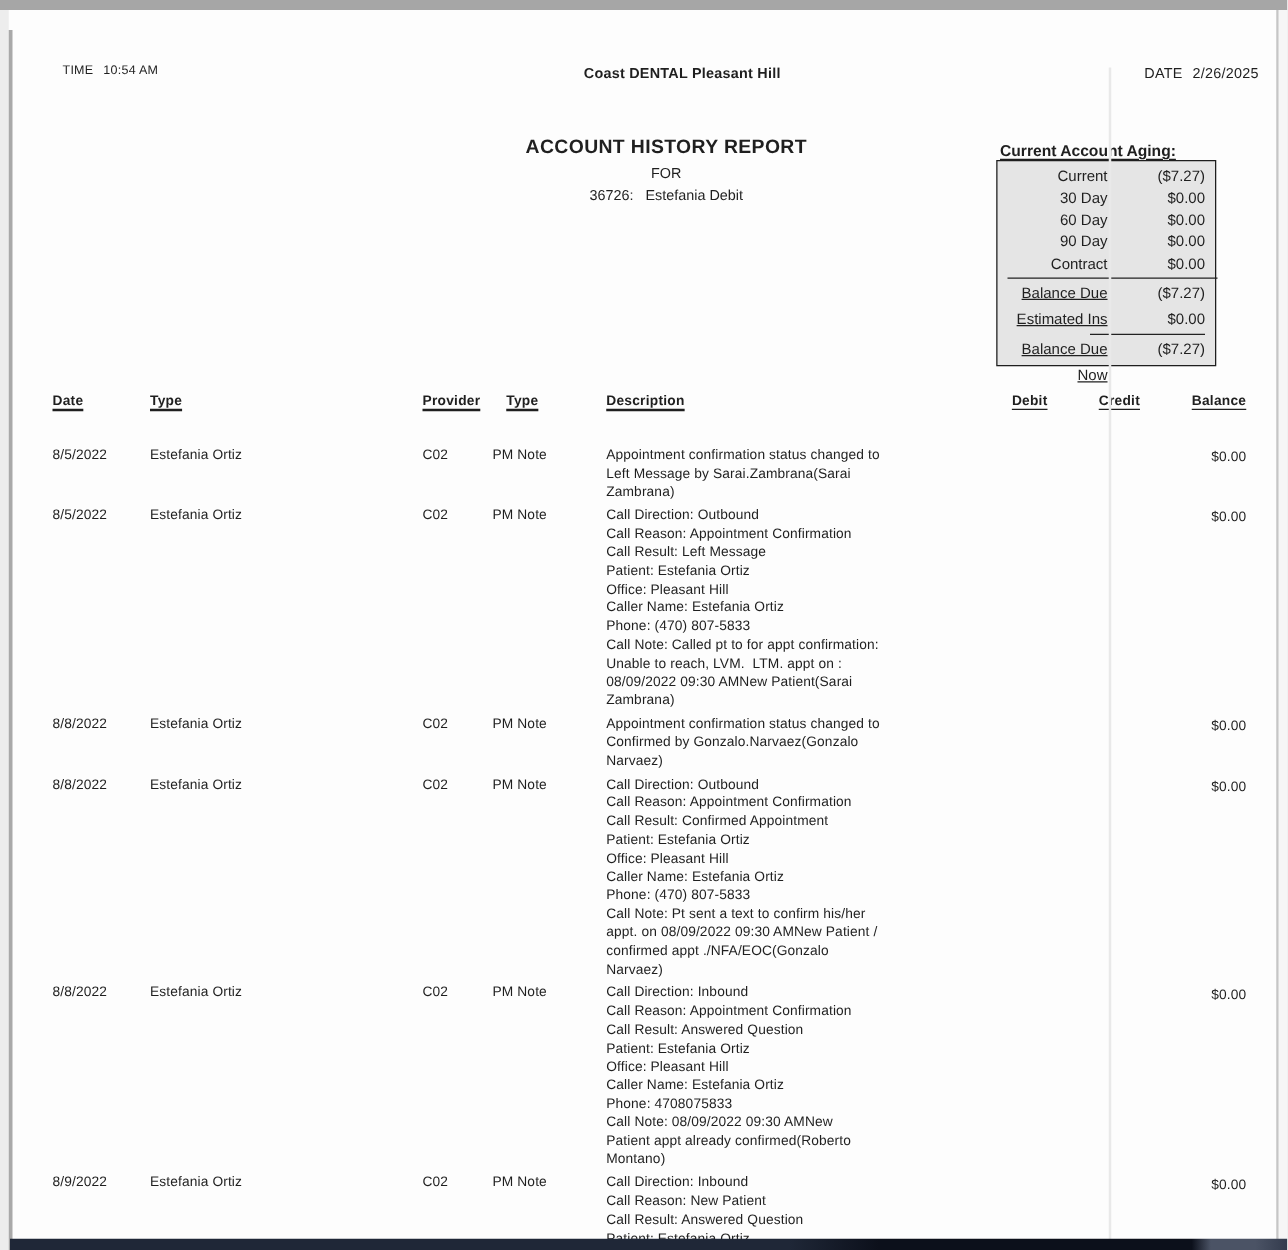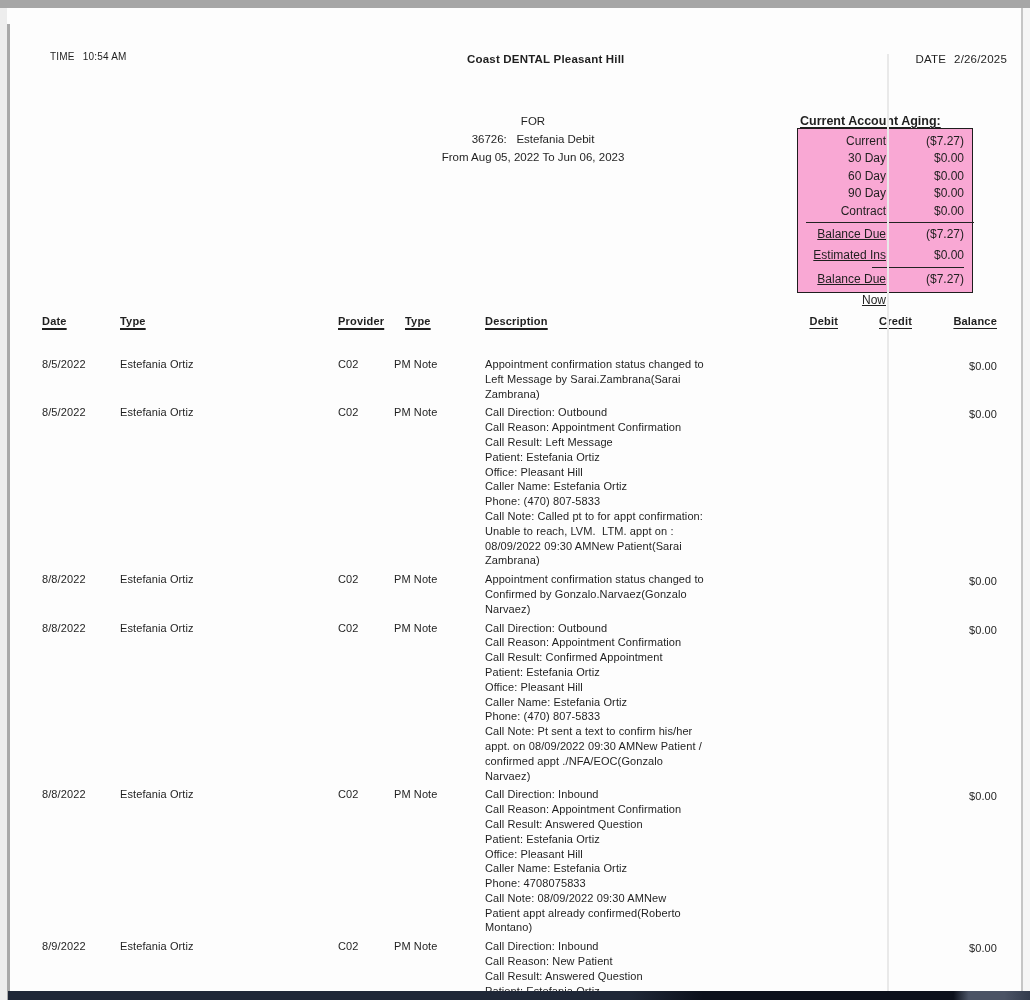--- a/index.html
+++ b/index.html
@@ -42,21 +42,21 @@
   
   .report-title-block { position: absolute; left: 333px; top: 109px; width: 400px; text-align: center; }
   .report-title { font-size: 15.5px; font-weight: bold; letter-spacing: 0.3px; }
   .report-sub { font-size: 11.5px; line-height: 18px; white-space: pre-wrap; }
   .report-sub.first { margin-top: 3px; }
 
   
   .aging-title { position: absolute; left: 800px; top: 114px; font-size: 12.5px; font-weight: bold;
                  text-decoration: underline; text-underline-offset: 2px; }
   .aging-box { position: absolute; left: 797px; top: 128px; width: 176px; height: 165px;
-               border: 1.5px solid #1e1e1e; background: #f9a8d4; padding: 4px 8px 0 8px; z-index: 2; }
+               border: 1.5px solid #1e1e1e; background: #e5e5e5; padding: 4px 8px 0 8px; z-index: 2; }
   .aging-row { display: grid; grid-template-columns: 1fr 70px; column-gap: 8px;
                height: 17.4px; line-height: 17.4px; font-size: 12px; }
   .aging-row .a-label { text-align: right; }
   .aging-row .a-value { text-align: right; }
   .aging-summary-row { display: grid; grid-template-columns: 1fr 70px; column-gap: 8px;
                        height: 21px; line-height: 21px; font-size: 12px; }
   .aging-summary-row .a-label { text-align: right; text-decoration: underline; }
   .aging-summary-row .a-value { text-align: right; }
   .aging-divider-1 { margin-left: auto; width: 168px; border-top: 1.5px solid #222; margin-top: 2px; margin-bottom: 1px; }
   .aging-divider-2 { margin-left: auto; width: 92px; border-top: 1.5px solid #222; margin-top: 1px; margin-bottom: 1px; }
@@ -84,23 +84,23 @@
 
     <div class="print-time">
       <span class="lbl">TIME</span><span>10:54 AM</span>
     </div>
     <div class="clinic-name">Coast DENTAL Pleasant Hill</div>
     <div class="print-date">
       <span class="lbl">DATE</span><span>2/26/2025</span>
     </div>
 
     <div class="report-title-block">
+      <div class="report-title">ACCOUNT HISTORY REPORT</div>
       <div class="report-sub first">FOR</div>
       <div class="report-sub">36726:   Estefania Debit</div>
-      <div class="report-sub">From Aug 05, 2022 To Jun 06, 2023</div>
     </div>
 
     <div class="aging-title">Current Account Aging:</div>
     <div class="aging-box">
       <div id="aging-rows">
           <div class="aging-row">
     <span class="a-label">Current</span>
     <span class="a-value">($7.27)</span>
   </div>
           <div class="aging-row">

